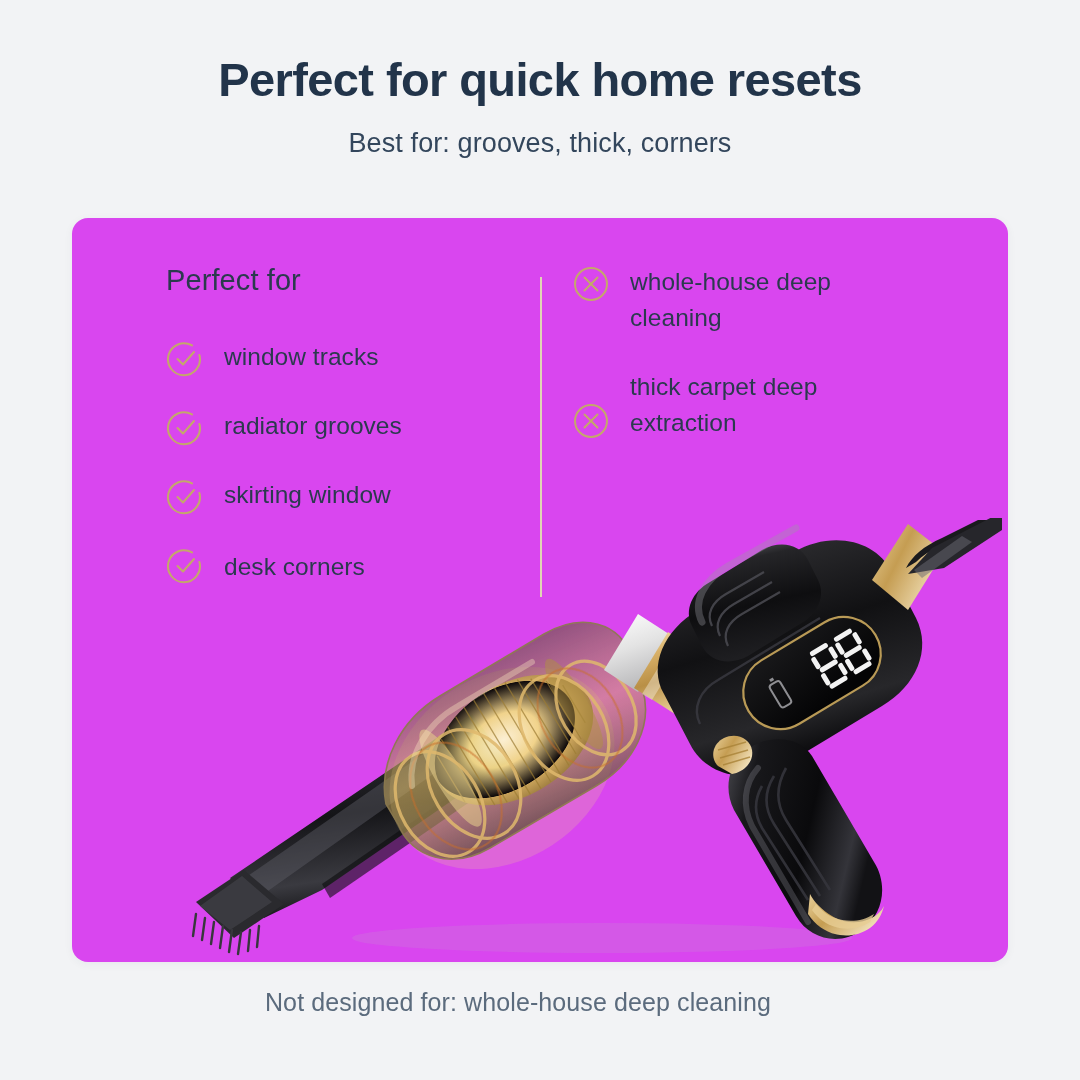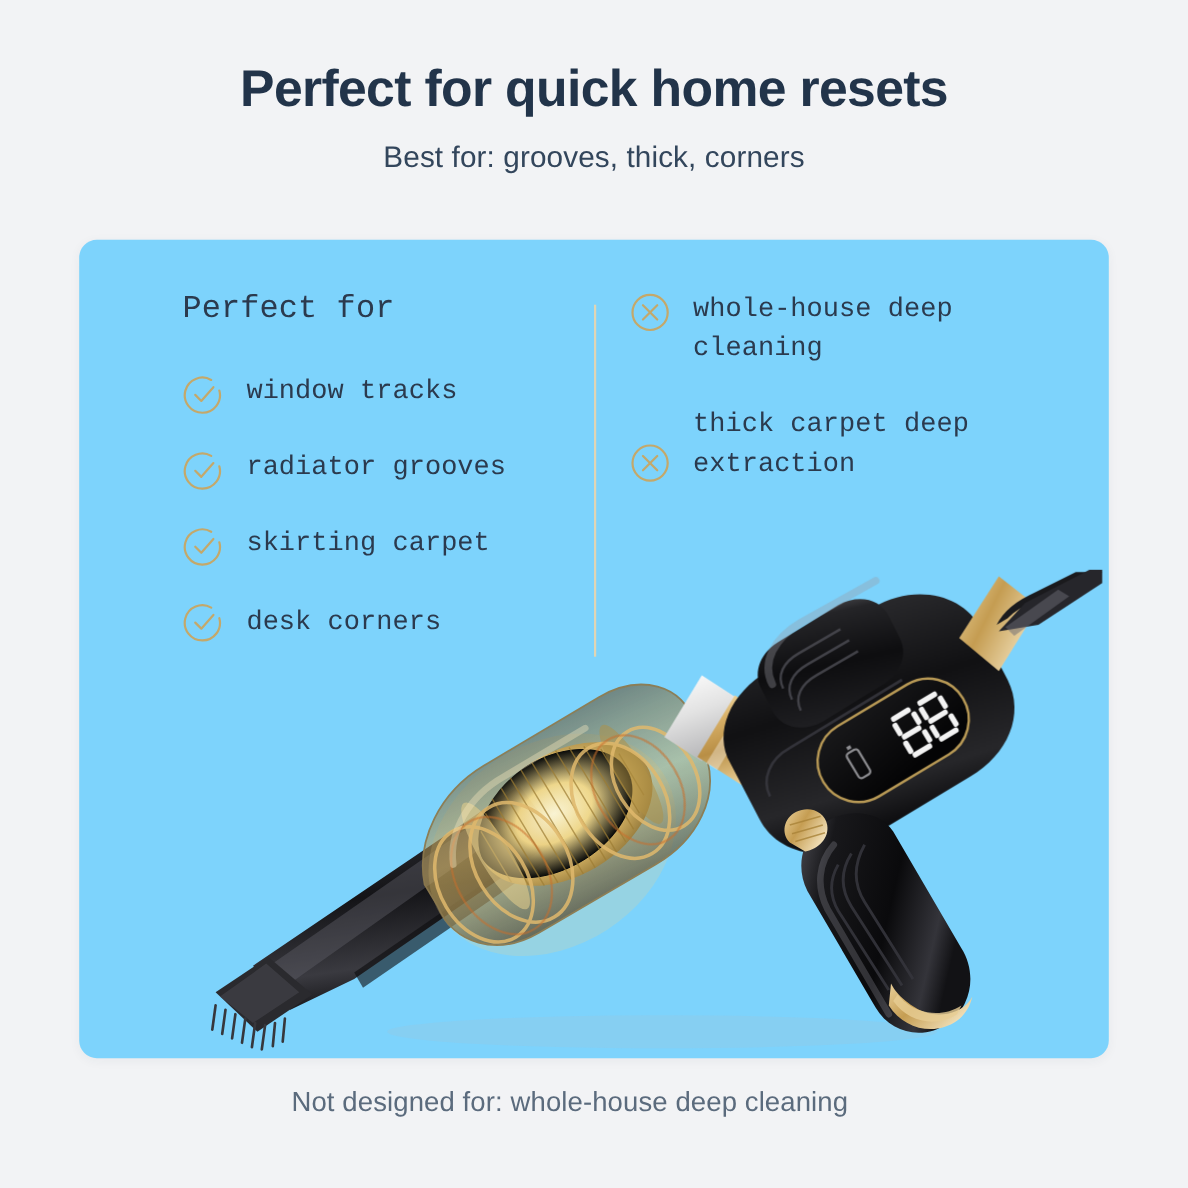--- a/index.html
+++ b/index.html
@@ -45,25 +45,24 @@
     letter-spacing: 0.1px;
   }
 
   
   .card {
     position: absolute;
     left: 72px;
     top: 218px;
     width: 936px;
     height: 744px;
-    background: #7dd3fc;
+    background: #d946ef;
     border-radius: 16px;
     box-shadow: 0 2px 10px rgba(40,50,70,0.05);
     overflow: hidden;
-    font-family: Liberation Mono, monospace;
   }
 
   
   .columns {
     position: absolute;
     left: 0;
     top: 0;
     width: 936px;
     height: 744px;
     z-index: 3;
@@ -401,21 +400,21 @@
           <span class="item-label">radiator grooves</span>
         </div>
 
         <div class="item">
           <span class="item-icon">
             <svg viewBox="0 0 38 38" xmlns="http://www.w3.org/2000/svg">
               <path d="M 26 5.4 A 16 16 0 1 0 33.4 15" fill="none" stroke="#c4a86a" stroke-width="2" stroke-linecap="round"></path>
               <path d="M 11.5 19 L 17 24.5 L 28 12" fill="none" stroke="#c4a86a" stroke-width="2" stroke-linecap="round" stroke-linejoin="round"></path>
             </svg>
           </span>
-          <span class="item-label">skirting carpet</span>
+          <span class="item-label">skirting window</span>
         </div>
 
         <div class="item">
           <span class="item-icon">
             <svg viewBox="0 0 38 38" xmlns="http://www.w3.org/2000/svg">
               <path d="M 26 5.4 A 16 16 0 1 0 33.4 15" fill="none" stroke="#c4a86a" stroke-width="2" stroke-linecap="round"></path>
               <path d="M 11.5 19 L 17 24.5 L 28 12" fill="none" stroke="#c4a86a" stroke-width="2" stroke-linecap="round" stroke-linejoin="round"></path>
             </svg>
           </span>
           <span class="item-label">desk corners</span>

